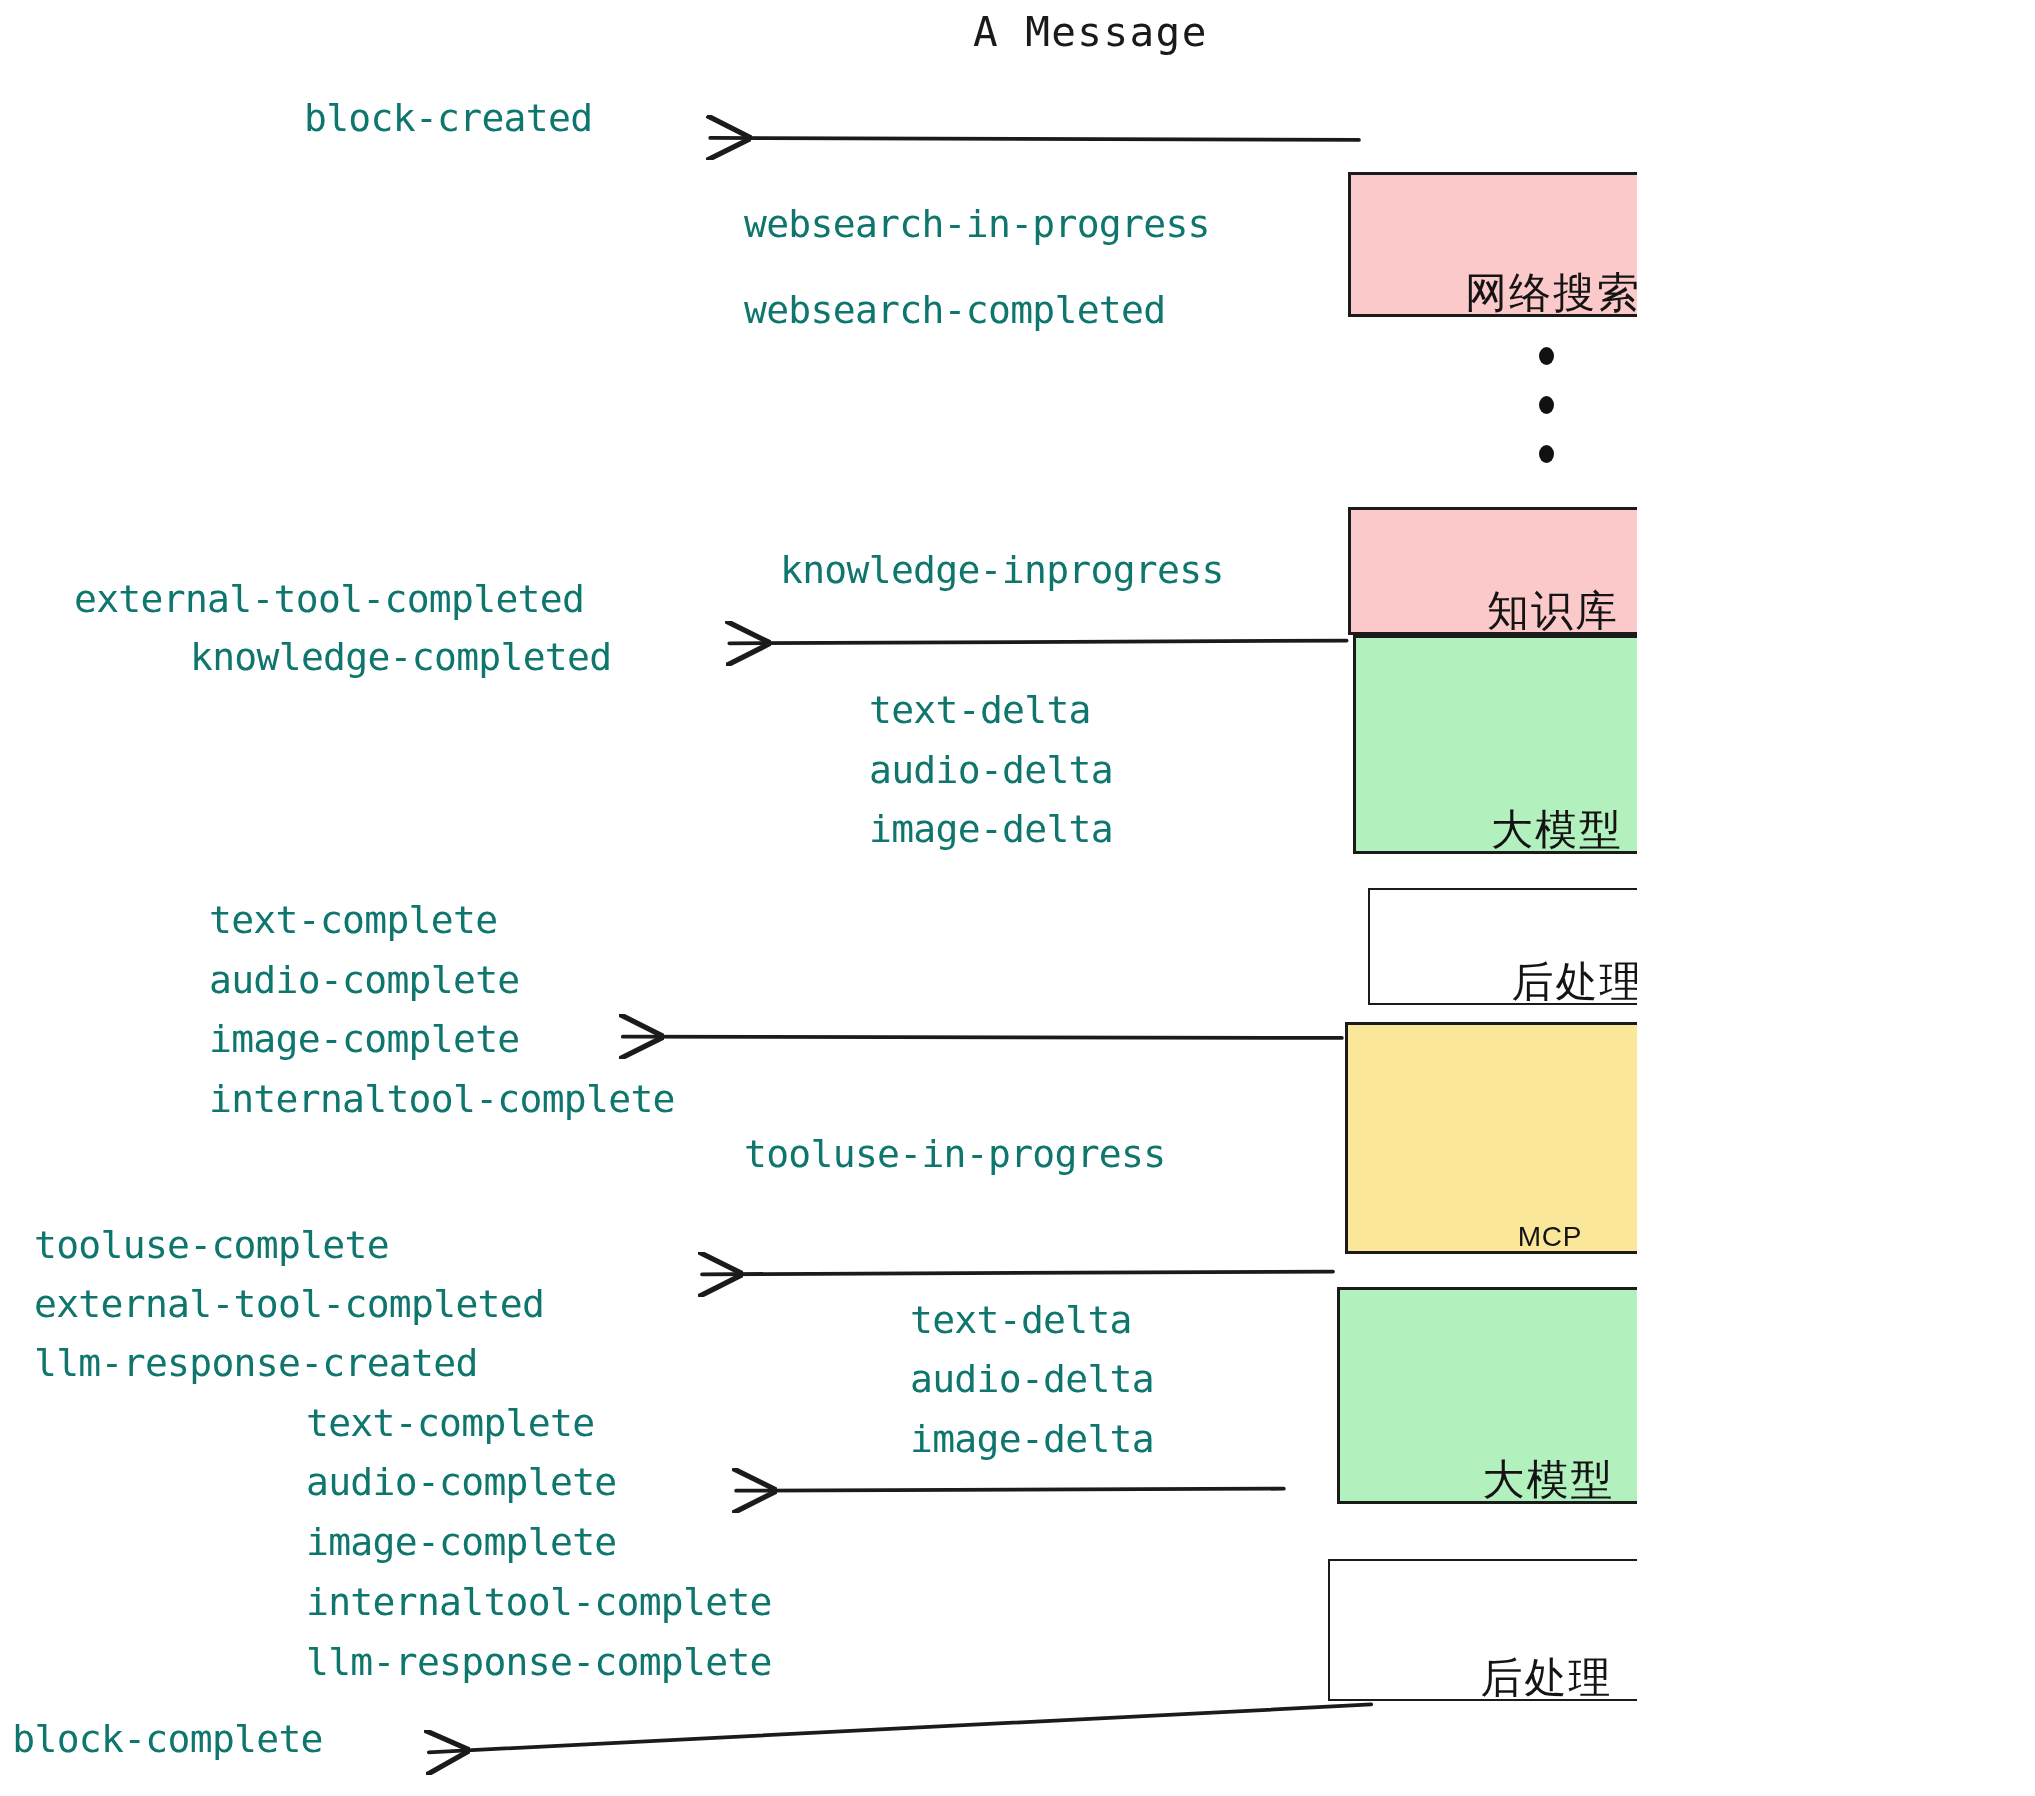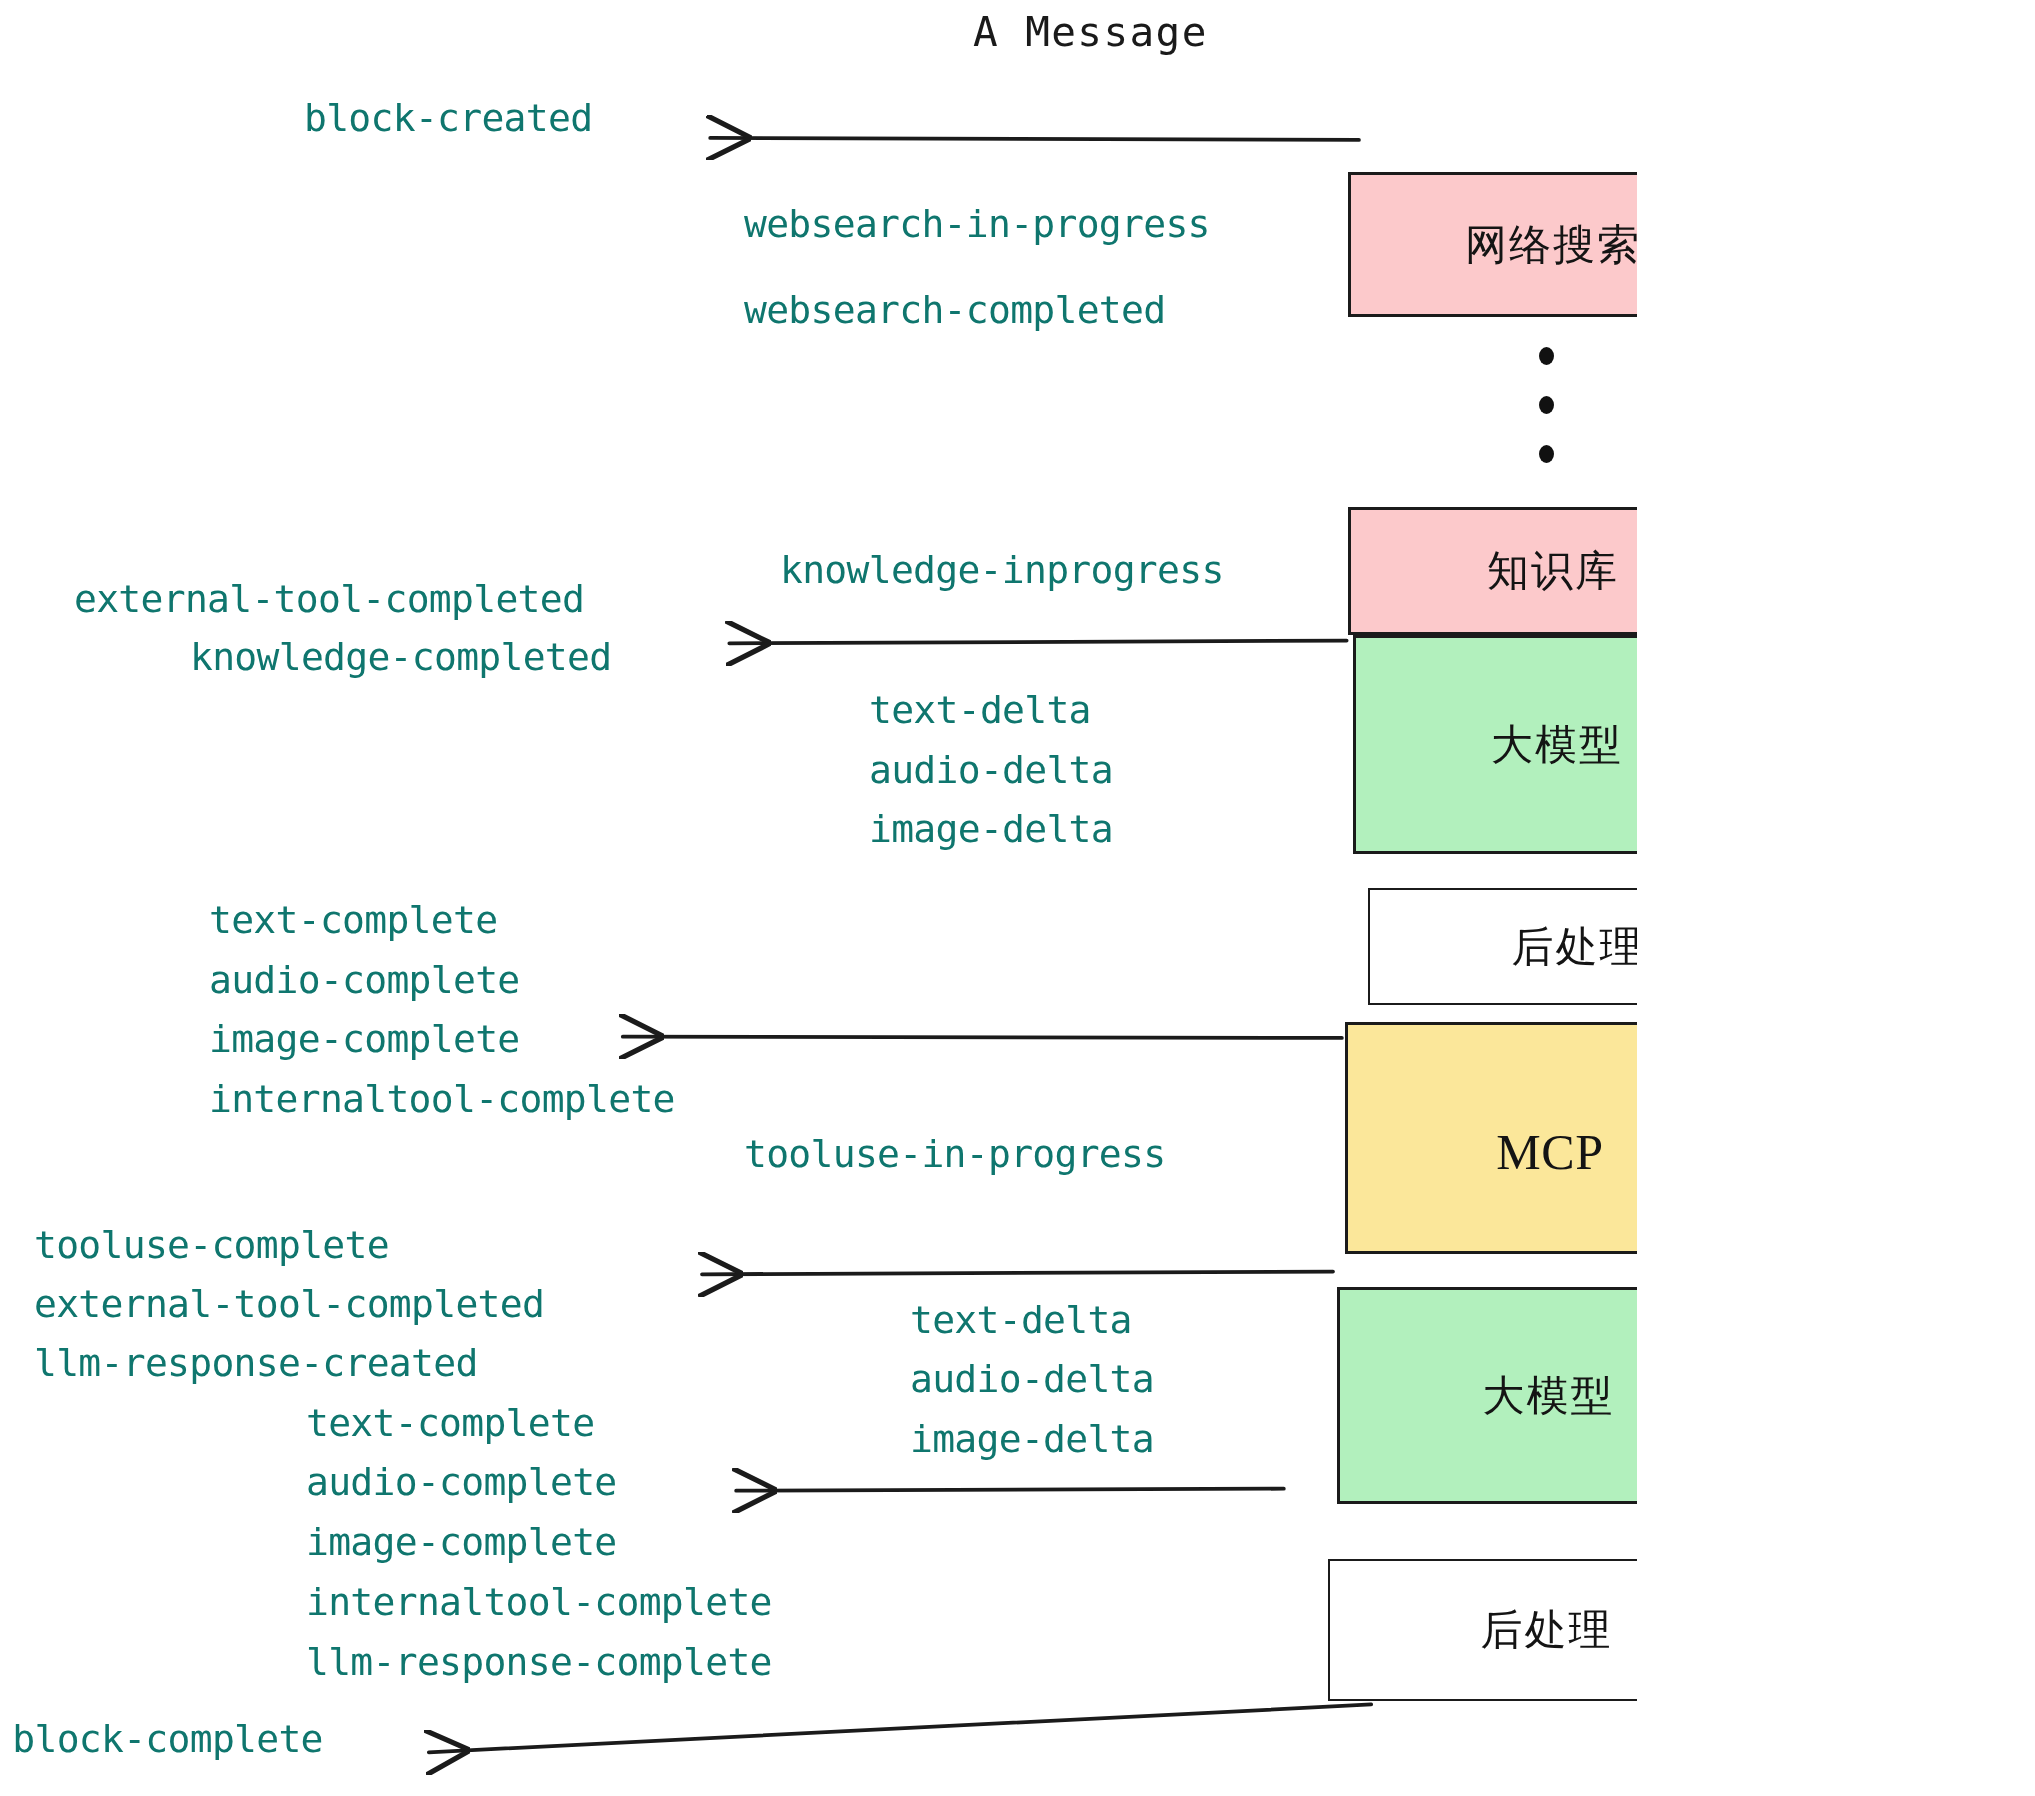--- a/index.html
+++ b/index.html
@@ -32,33 +32,33 @@
     color: #0f766e;
     white-space: nowrap;
     letter-spacing: -0.7px;
   }
   
   .box {
     position: absolute;
     box-sizing: border-box;
     border: 3.4px solid #1b1b1b;
     display: flex;
-    align-items: center;
+    align-items: flex-end;
     justify-content: center;
     font-family: "DejaVu Sans", "Liberation Sans", sans-serif;
     color: #141414;
   }
   .box .box-label {
     font-size: 42px;
     letter-spacing: 2px;
     line-height: 1;
   }
   .box.latin .box-label {
-    font-family: Liberation Serif, serif;
-    font-size: 50px;
+    font-family: Liberation Sans, sans-serif;
+    font-size: 28px;
     letter-spacing: 0.7px;
     margin-top: 28px;
   }
   
   .vdots {
     position: absolute;
     display: flex;
     flex-direction: column;
     align-items: center;
     justify-content: space-between;

